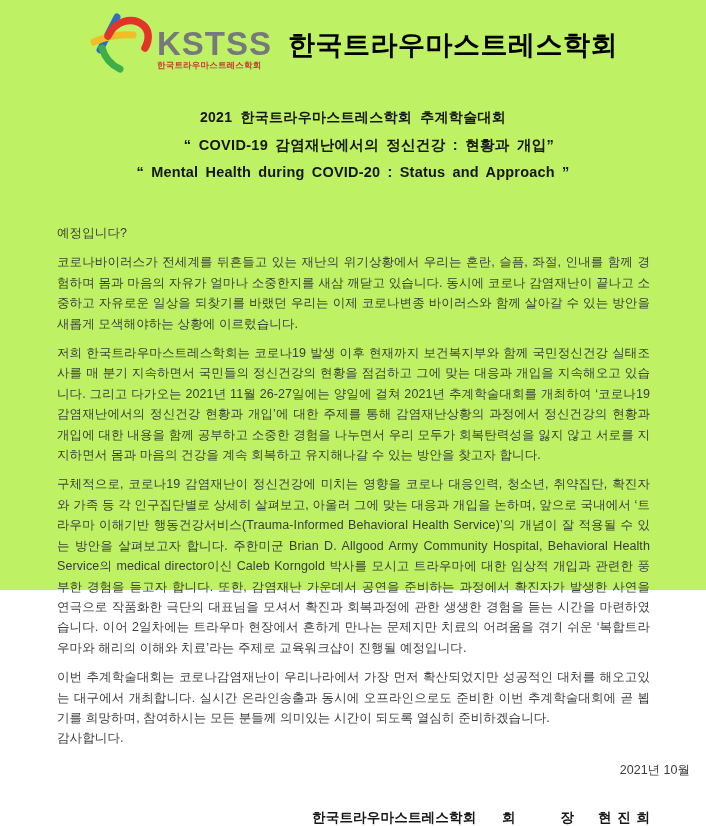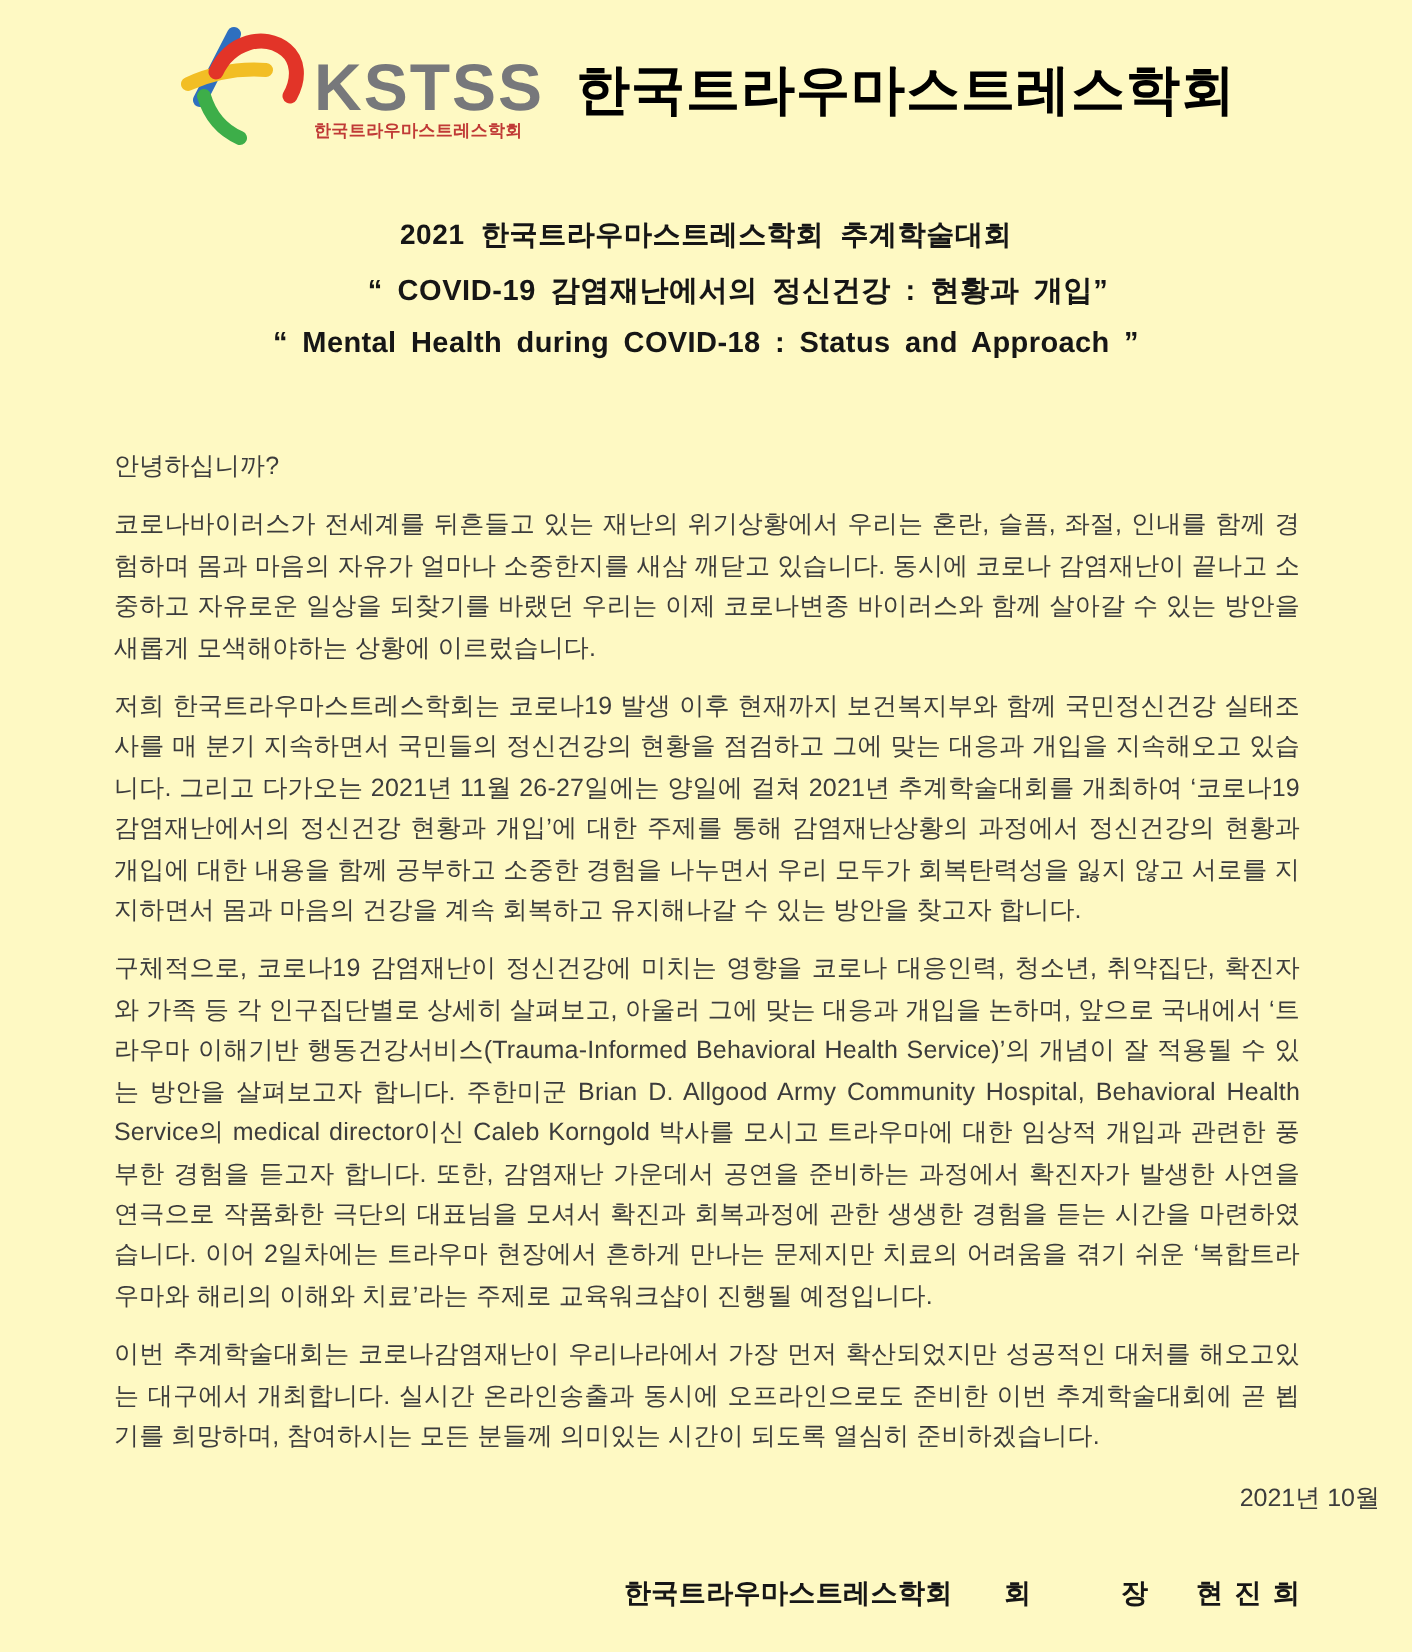--- a/index.html
+++ b/index.html
@@ -6,22 +6,22 @@
   body {
     width: 706px;
     height: 826px;
     background: #ffffff;
     overflow: hidden;
     font-family: "Liberation Sans", "DejaVu Sans", sans-serif;
   }
   .page {
     position: relative;
     width: 706px;
-    height: 826px;
-    background: #fef9c3;
+    height: 590px;
+    background: #bef264;
   }
 
   
   .header {
     display: flex;
     justify-content: center;
     align-items: flex-end;
     padding-top: 13px;
     gap: 16px;
   }
@@ -126,29 +126,30 @@
         <div class="logo-acronym" style="color: rgb(119, 120, 123);">KSTSS</div>
         <div class="logo-subtext" style="color: rgb(192, 58, 54);">한국트라우마스트레스학회</div>
       </div>
     </div>
     <div class="org-title">한국트라우마스트레스학회</div>
   </div>
 
   <div class="title-block">
     <div class="title-line1">2021 한국트라우마스트레스학회 추계학술대회</div>
     <div class="title-line2">“ COVID-19 감염재난에서의 정신건강 : 현황과 개입”</div>
-    <div class="title-line3">“ Mental Health during COVID-18 : Status and Approach ”</div>
+    <div class="title-line3">“ Mental Health during COVID-20 : Status and Approach ”</div>
   </div>
 
   <div class="body-text">
-    <p class="greeting">안녕하십니까?</p>
+    <p class="greeting">예정입니다?</p>
     <p>코로나바이러스가 전세계를 뒤흔들고 있는 재난의 위기상황에서 우리는 혼란, 슬픔, 좌절, 인내를 함께 경험하며 몸과 마음의 자유가 얼마나 소중한지를 새삼 깨닫고 있습니다. 동시에 코로나 감염재난이 끝나고 소중하고 자유로운 일상을 되찾기를 바랬던 우리는 이제 코로나변종 바이러스와 함께 살아갈 수 있는 방안을 새롭게 모색해야하는 상황에 이르렀습니다.</p>
     <p>저희 한국트라우마스트레스학회는 코로나19 발생 이후 현재까지 보건복지부와 함께 국민정신건강 실태조사를 매 분기 지속하면서 국민들의 정신건강의 현황을 점검하고 그에 맞는 대응과 개입을 지속해오고 있습니다. 그리고 다가오는 2021년 11월 26-27일에는 양일에 걸쳐 2021년 추계학술대회를 개최하여 ‘코로나19 감염재난에서의 정신건강 현황과 개입’에 대한 주제를 통해 감염재난상황의 과정에서 정신건강의 현황과 개입에 대한 내용을 함께 공부하고 소중한 경험을 나누면서 우리 모두가 회복탄력성을 잃지 않고 서로를 지지하면서 몸과 마음의 건강을 계속 회복하고 유지해나갈 수 있는 방안을 찾고자 합니다.</p>
     <p>구체적으로, 코로나19 감염재난이 정신건강에 미치는 영향을 코로나 대응인력, 청소년, 취약집단, 확진자와 가족 등 각 인구집단별로 상세히 살펴보고, 아울러 그에 맞는 대응과 개입을 논하며, 앞으로 국내에서 ‘트라우마 이해기반 행동건강서비스(Trauma-Informed Behavioral Health Service)’의 개념이 잘 적용될 수 있는 방안을 살펴보고자 합니다. 주한미군 Brian D. Allgood Army Community Hospital, Behavioral Health Service의 medical director이신 Caleb Korngold 박사를 모시고 트라우마에 대한 임상적 개입과 관련한 풍부한 경험을 듣고자 합니다. 또한, 감염재난 가운데서 공연을 준비하는 과정에서 확진자가 발생한 사연을 연극으로 작품화한 극단의 대표님을 모셔서 확진과 회복과정에 관한 생생한 경험을 듣는 시간을 마련하였습니다. 이어 2일차에는 트라우마 현장에서 흔하게 만나는 문제지만 치료의 어려움을 겪기 쉬운 ‘복합트라우마와 해리의 이해와 치료’라는 주제로 교육워크샵이 진행될 예정입니다.</p>
     <p class="no-gap">이번 추계학술대회는 코로나감염재난이 우리나라에서 가장 먼저 확산되었지만 성공적인 대처를 해오고있는 대구에서 개최합니다. 실시간 온라인송출과 동시에 오프라인으로도 준비한 이번 추계학술대회에 곧 뵙기를 희망하며, 참여하시는 모든 분들께 의미있는 시간이 되도록 열심히 준비하겠습니다.</p>
+    <p class="no-gap">감사합니다.</p>
   </div>
 
   <div class="date-line">2021년 10월</div>
 
   <div class="signature">
     <div class="sig-org">한국트라우마스트레스학회</div>
     <div class="sig-role">회&nbsp;&nbsp;&nbsp;&nbsp;&nbsp;&nbsp;&nbsp;&nbsp;&nbsp;&nbsp;&nbsp;&nbsp;장</div>
     <div class="sig-name">현 진 희</div>
 
     <div></div>

